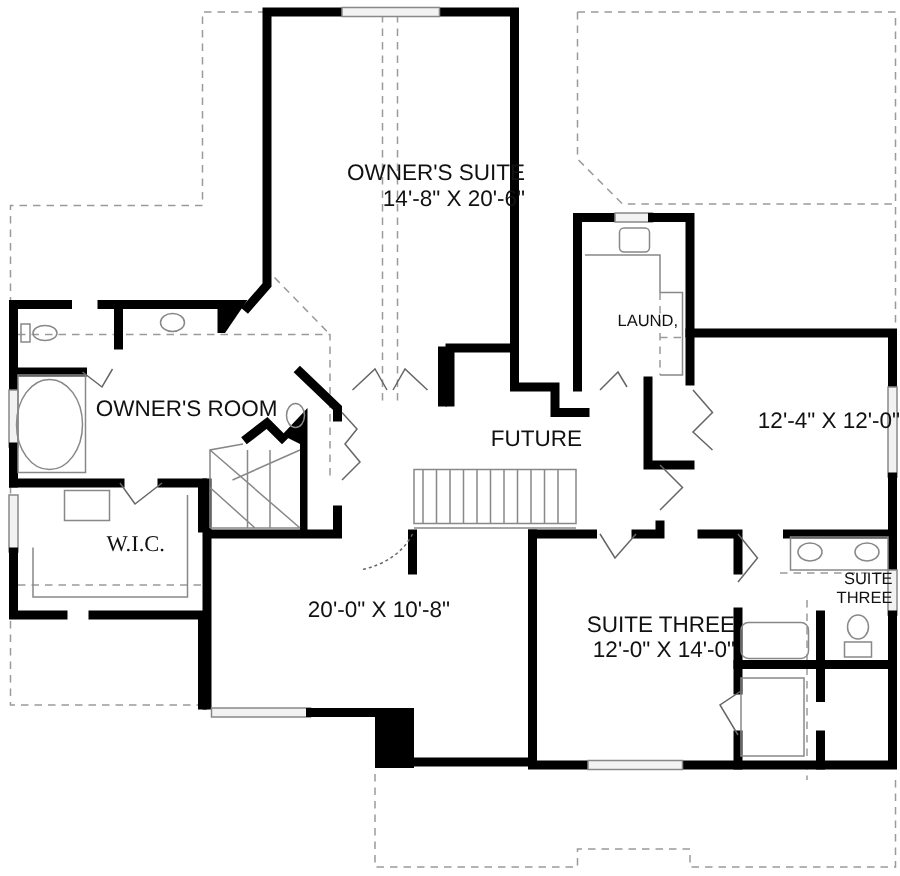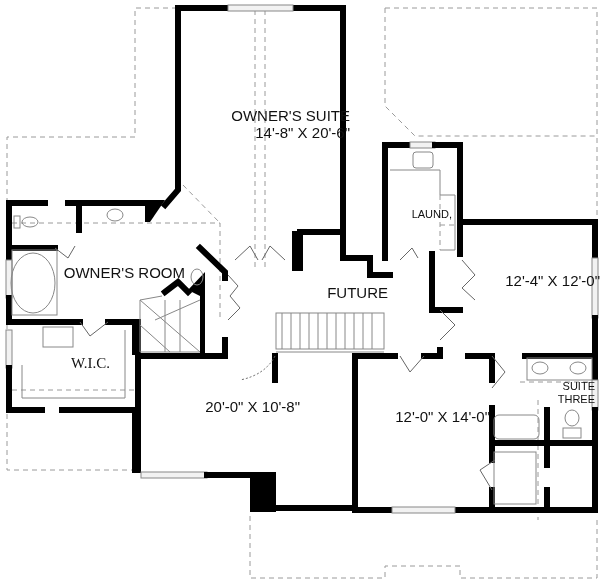--- a/index.html
+++ b/index.html
@@ -152,14 +152,15 @@
   <div>W.I.C.</div>
 </div>
 <div class="label sm" style="left:515px; top:380px; width:80px;">
   <div>SUITE</div>
   <div>THREE</div>
 </div>
 <div class="label lg" style="left:150px; top:398px; width:150px;">
   <div>20'-0" X 10'-8"</div>
 </div>
 <div class="label lg" style="left:360px; top:408px; width:130px;">
+  <div>SUITE THREE</div>
   <div>12'-0" X 14'-0"</div>
 </div>
 
 </body></html>

